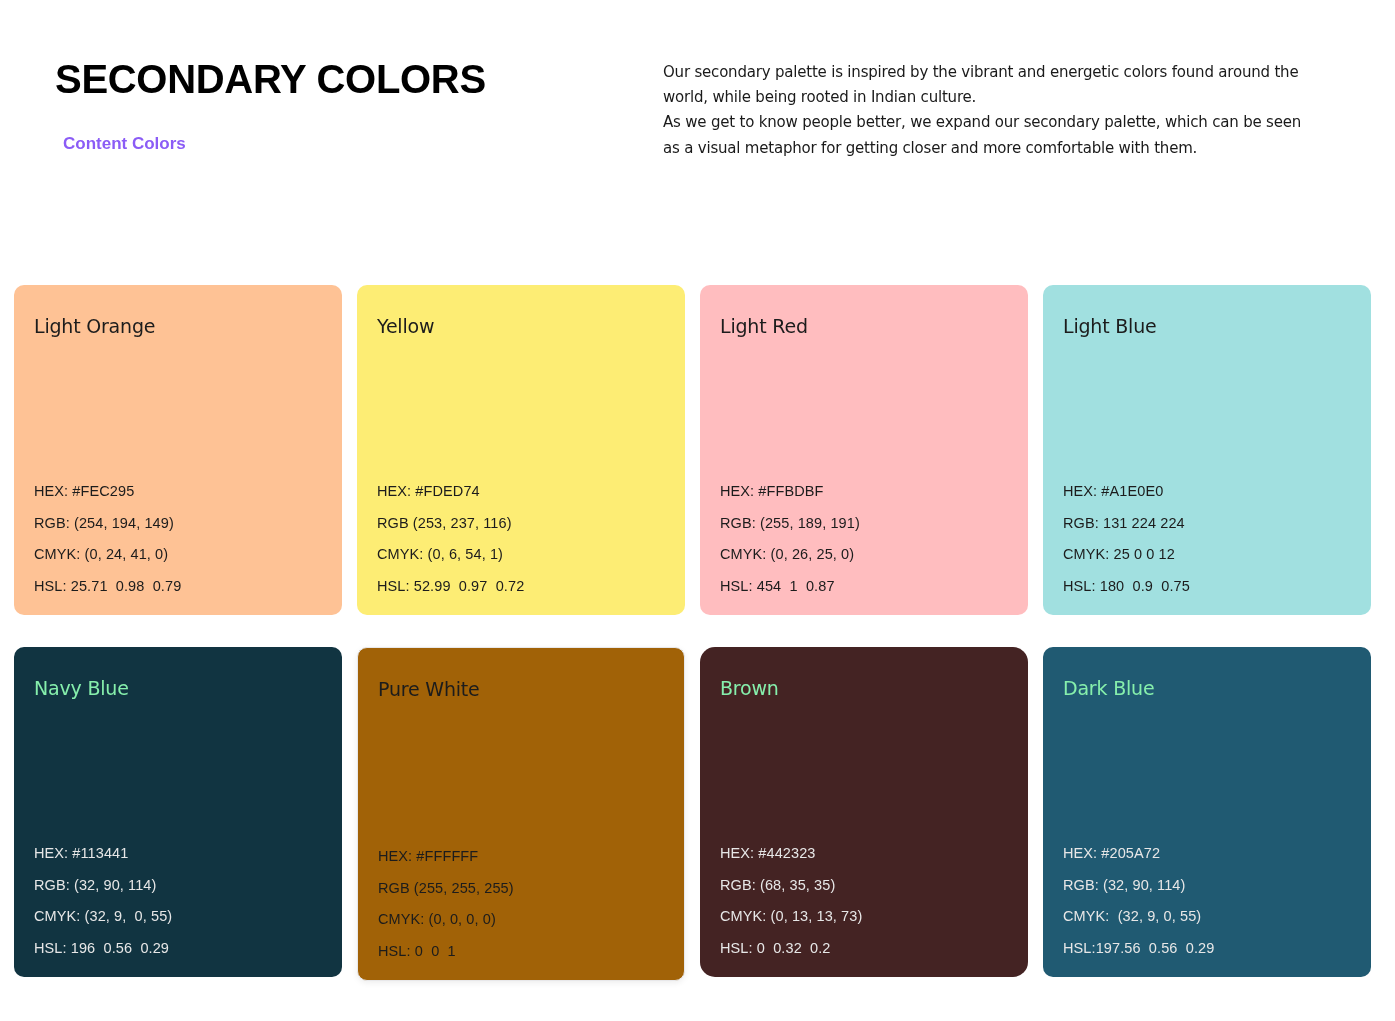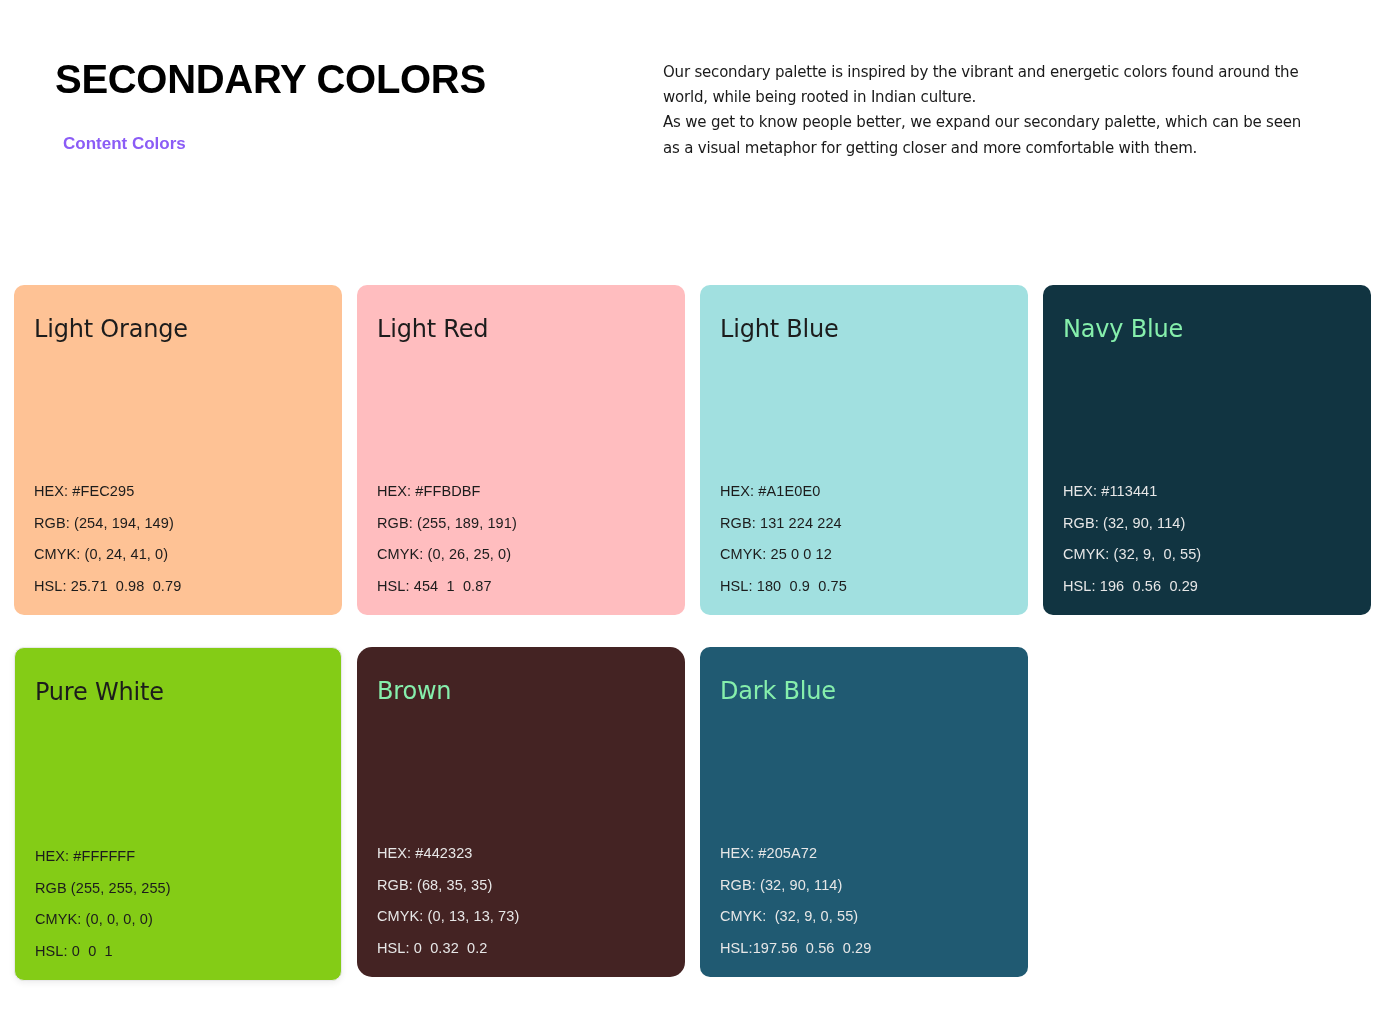--- a/index.html
+++ b/index.html
@@ -94,21 +94,21 @@
     background: #ffffff;
     border: 1px solid #e8e8ea;
     box-shadow: 0 2px 6px rgba(0,0,0,0.07);
     height: 334px;
   }
 
   .swatch-name {
     margin: 0;
     padding: 0 0 0 20px;
     font-family: "DejaVu Sans", sans-serif;
-    font-size: 24px;
+    font-size: 19px;
     font-weight: 400;
     line-height: 1.2;
     letter-spacing: -0.2px;
   }
 
   .swatch-specs {
     position: absolute;
     left: 20px;
     bottom: 22px;
     width: calc(100% - 30px);
@@ -150,20 +150,29 @@
   <div class="swatch-grid">
       <div class="swatch-card tone-dark" style="background: rgb(254, 194, 149);">
         <div class="swatch-name">Light Orange</div>
         <div class="swatch-specs">
           <div class="spec-line">HEX: #FEC295</div>
           <div class="spec-line">RGB: (254, 194, 149)</div>
           <div class="spec-line">CMYK: (0, 24, 41, 0)</div>
           <div class="spec-line">HSL: 25.71  0.98  0.79</div>
         </div>
       </div>
+      <div class="swatch-card tone-dark" style="background: rgb(253, 237, 116);">
+        <div class="swatch-name">Yellow</div>
+        <div class="swatch-specs">
+          <div class="spec-line">HEX: #FDED74</div>
+          <div class="spec-line">RGB (253, 237, 116)</div>
+          <div class="spec-line">CMYK: (0, 6, 54, 1)</div>
+          <div class="spec-line">HSL: 52.99  0.97  0.72</div>
+        </div>
+      </div>
       <div class="swatch-card tone-dark" style="background: rgb(255, 189, 191);">
         <div class="swatch-name">Light Red</div>
         <div class="swatch-specs">
           <div class="spec-line">HEX: #FFBDBF</div>
           <div class="spec-line">RGB: (255, 189, 191)</div>
           <div class="spec-line">CMYK: (0, 26, 25, 0)</div>
           <div class="spec-line">HSL: 454  1  0.87</div>
         </div>
       </div>
       <div class="swatch-card tone-dark" style="background: rgb(161, 224, 224);">
@@ -177,21 +186,21 @@
       </div>
       <div class="swatch-card tone-light" style="background: rgb(17, 52, 65);">
         <div class="swatch-name">Navy Blue</div>
         <div class="swatch-specs">
           <div class="spec-line">HEX: #113441</div>
           <div class="spec-line">RGB: (32, 90, 114)</div>
           <div class="spec-line">CMYK: (32, 9,  0, 55)</div>
           <div class="spec-line">HSL: 196  0.56  0.29</div>
         </div>
       </div>
-      <div class="swatch-card tone-dark is-white" style="background: #84cc16;">
+      <div class="swatch-card tone-dark is-white" style="background: #a16207;">
         <div class="swatch-name">Pure White</div>
         <div class="swatch-specs">
           <div class="spec-line">HEX: #FFFFFF</div>
           <div class="spec-line">RGB (255, 255, 255)</div>
           <div class="spec-line">CMYK: (0, 0, 0, 0)</div>
           <div class="spec-line">HSL: 0  0  1</div>
         </div>
       </div>
       <div class="swatch-card tone-light" style="background: rgb(68, 35, 35); border-radius: 15px;">
         <div class="swatch-name">Brown</div>

